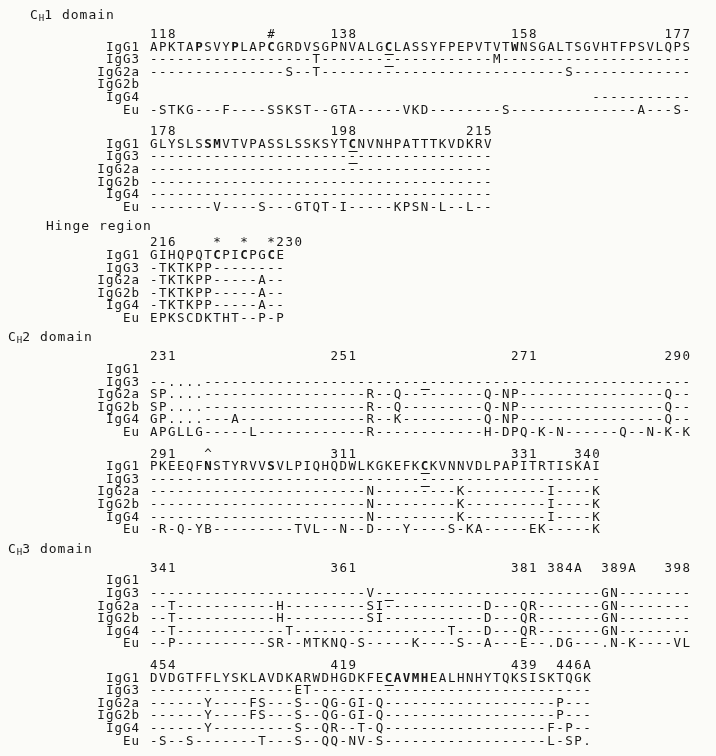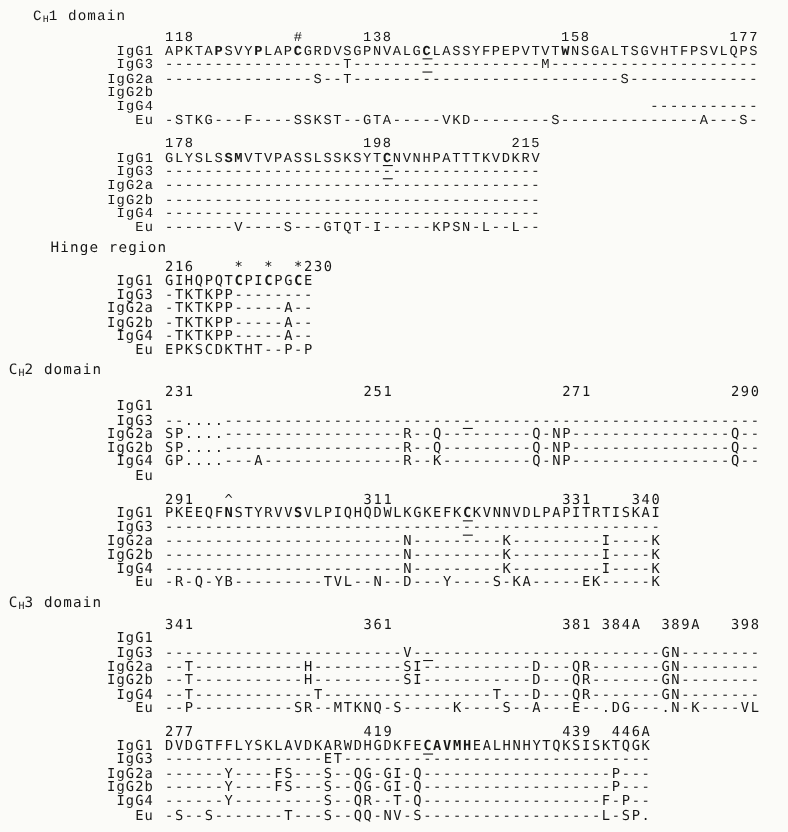--- a/index.html
+++ b/index.html
@@ -4,21 +4,21 @@
 <style>
   html,body{margin:0;padding:0;}
   body{
     width:716px;height:756px;overflow:hidden;
     background:#fbfbf8;
     font-family:"DejaVu Sans Mono","Liberation Mono",monospace;
     color:#171717;
   }
   .fig{padding:6px 0 0 0;}
   .sec{margin-top:6px;}
-  .sec:first-child{margin-top:2px;font-family:Liberation Mono, monospace;}
+  .sec:first-child{margin-top:2px;}
   .title{
     font-size:13px;line-height:14px;letter-spacing:1px;white-space:pre;
   }
   .title sub{font-size:9px;vertical-align:-2px;letter-spacing:0;}
   [data-name="section-ch1-domain"] .title{margin-left:30px;}
   [data-name="section-hinge-region"] .title{margin-left:46px;}
   [data-name="section-ch2-domain"] .title{margin-left:8px;}
   [data-name="section-ch3-domain"] .title{margin-left:8px;}
   .block{margin-top:3px;}
   .block + .block{margin-top:9px;}
@@ -154,20 +154,21 @@
         <div class="row" data-name="sequence-row">
           <span class="label" data-name="row-label">IgG2b</span>
           <span class="seqline" data-name="sequence-text">SP....------------------R--Q---------Q-NP----------------Q--</span>
         </div>
         <div class="row" data-name="sequence-row">
           <span class="label" data-name="row-label">IgG4</span>
           <span class="seqline" data-name="sequence-text">GP....---A--------------R--K---------Q-NP----------------Q--</span>
         </div>
         <div class="row" data-name="sequence-row">
           <span class="label" data-name="row-label">Eu</span>
+          <span class="seqline" data-name="sequence-text">APGLLG-----L------------R------------H-DPQ-K-N------Q--N-K-K</span>
         </div>
       </div>
       <div class="block" data-name="alignment-block">
         <div class="row" data-name="position-numbers-row">
           <span class="label" data-name="numbers-spacer"></span>
           <span class="seqline nums" data-name="position-numbers">291   ^             311                 331    340</span>
         </div>
         <div class="row" data-name="sequence-row">
           <span class="label" data-name="row-label">IgG1</span>
           <span class="seqline" data-name="sequence-text">PKEEQF<span data-name="bold-residue" class="b ">N</span>STYRVV<span data-name="bold-residue" class="b ">S</span>VLPIQHQDWLKGKEFK<span data-name="highlighted-residue" class="b u">C</span>KVNNVDLPAPITRTISKAI</span>
@@ -221,21 +222,21 @@
           <span class="seqline" data-name="sequence-text">--T------------T-----------------T---D---QR-------GN--------</span>
         </div>
         <div class="row" data-name="sequence-row">
           <span class="label" data-name="row-label">Eu</span>
           <span class="seqline" data-name="sequence-text">--P----------SR--MTKNQ-S-----K----S--A---E--.DG---.N-K----VL</span>
         </div>
       </div>
       <div class="block" data-name="alignment-block">
         <div class="row" data-name="position-numbers-row">
           <span class="label" data-name="numbers-spacer"></span>
-          <span class="seqline nums" data-name="position-numbers">277                 419                 439  446A</span>
+          <span class="seqline nums" data-name="position-numbers">454                 419                 439  446A</span>
         </div>
         <div class="row" data-name="sequence-row">
           <span class="label" data-name="row-label">IgG1</span>
           <span class="seqline" data-name="sequence-text">DVDGTFFLYSKLAVDKARWDHGDKFE<span data-name="highlighted-residue" class="b u">C</span><span data-name="bold-residue" class="b ">A</span><span data-name="bold-residue" class="b ">V</span><span data-name="bold-residue" class="b ">M</span><span data-name="bold-residue" class="b ">H</span>EALHNHYTQKSISKTQGK</span>
         </div>
         <div class="row" data-name="sequence-row">
           <span class="label" data-name="row-label">IgG3</span>
           <span class="seqline" data-name="sequence-text">----------------ET-------------------------------</span>
         </div>
         <div class="row" data-name="sequence-row">

